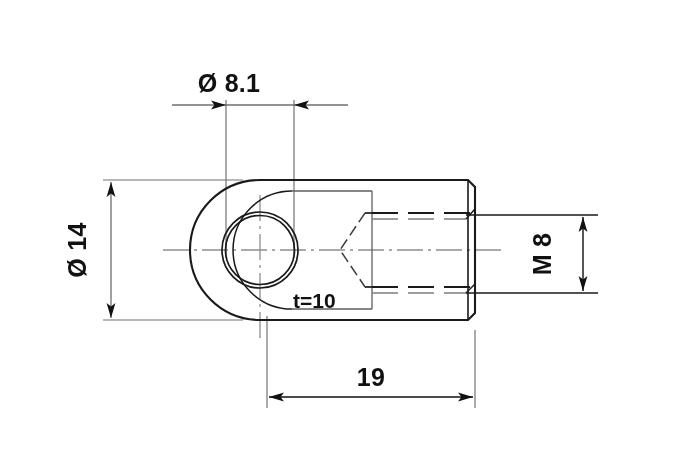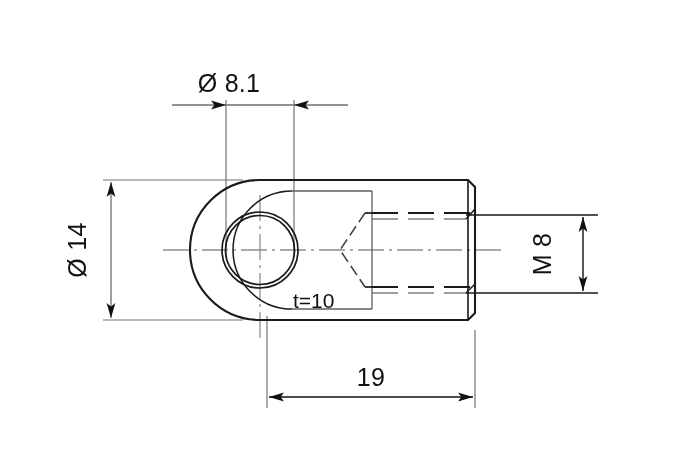--- a/index.html
+++ b/index.html
@@ -11,20 +11,21 @@
     width: 700px;
     height: 470px;
     font-family: "Liberation Sans", sans-serif;
     overflow: hidden;
   }
   #drawing-root {
     position: relative;
     width: 564px;
     height: 470px;
     background: #ffffff;
+    font-weight: bold;
   }
   svg.cad {
     position: absolute;
     top: 0;
     left: 0;
     width: 700px;
     height: 470px;
     display: block;
   }
   .dim-text {

